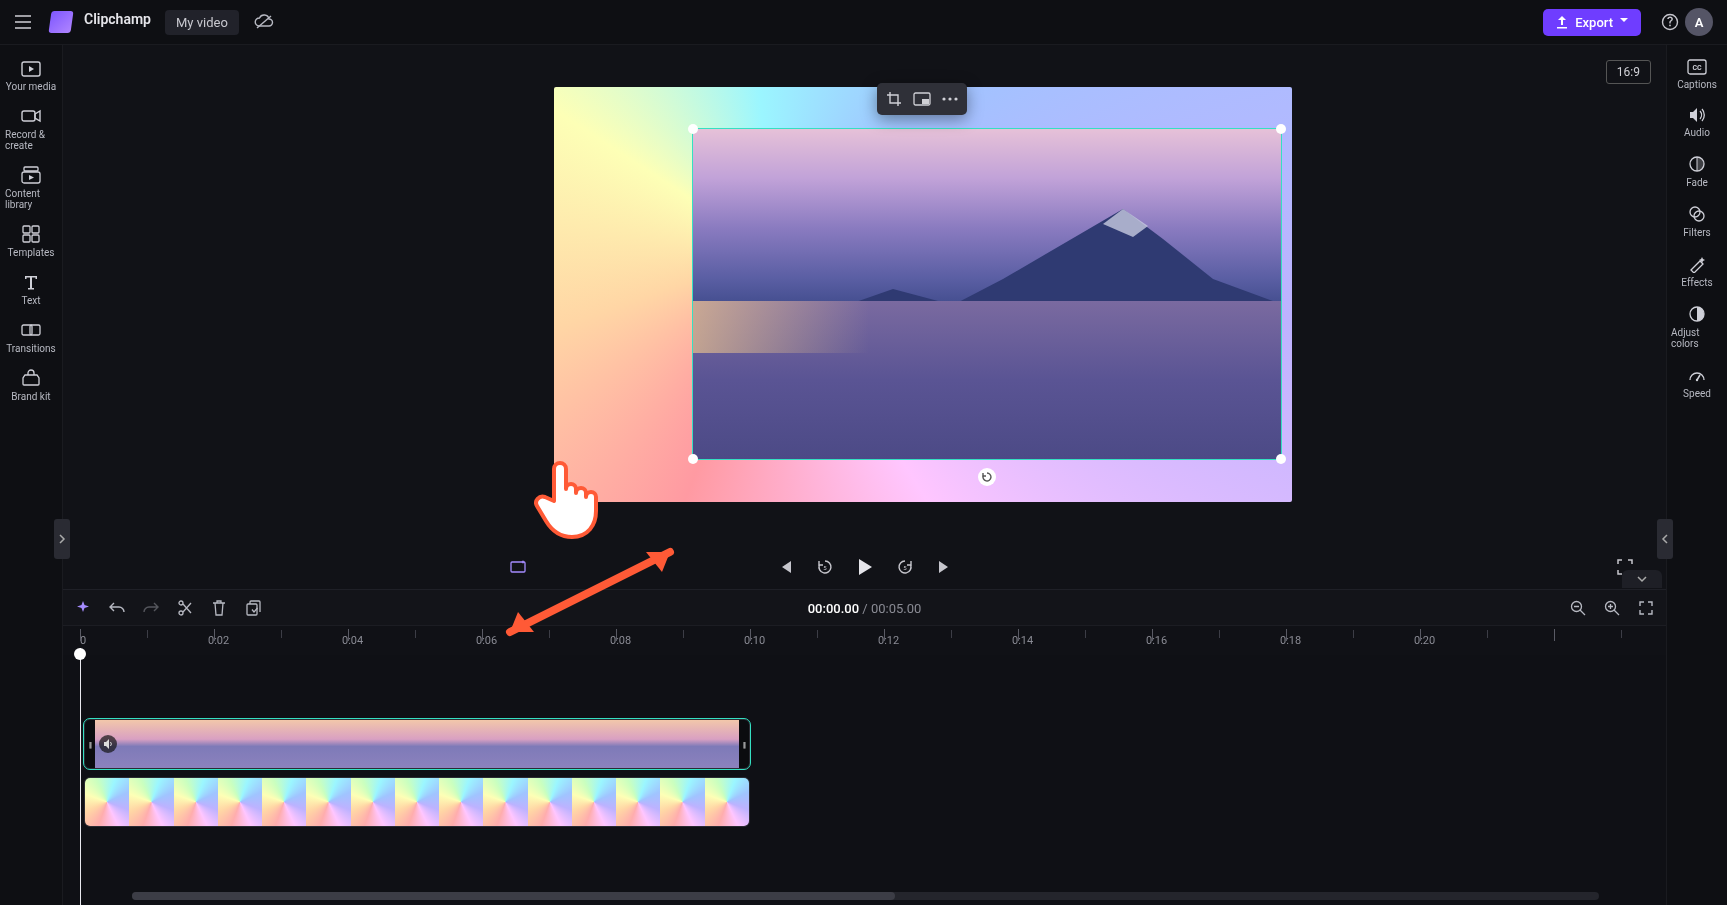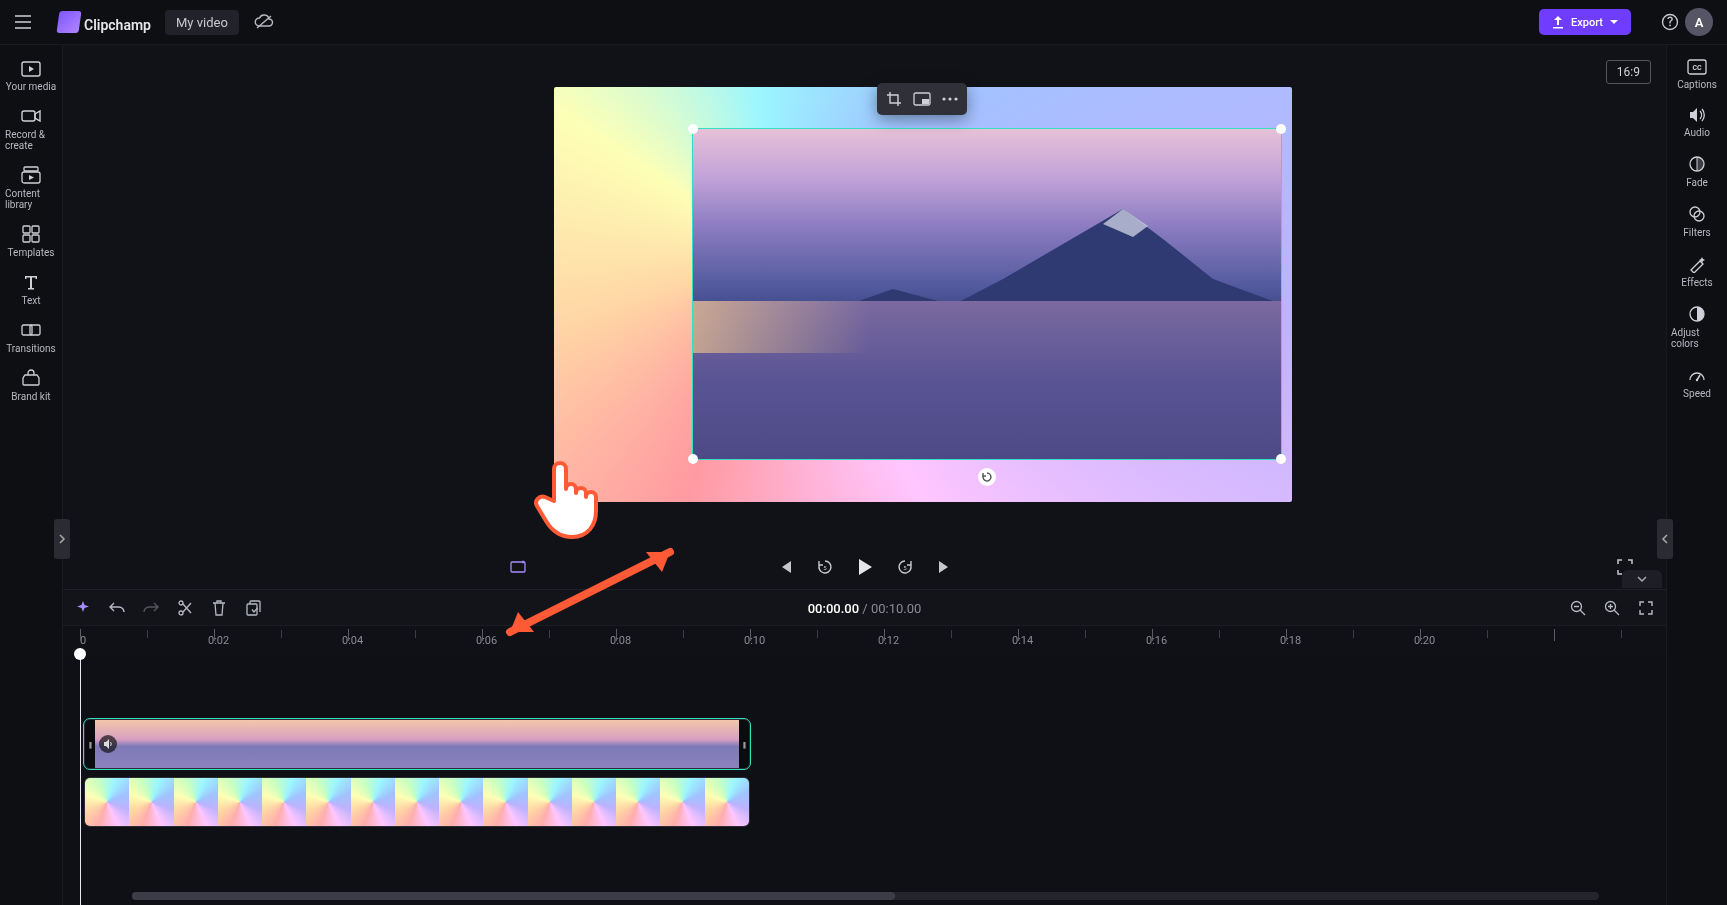--- a/index.html
+++ b/index.html
@@ -1,25 +1,25 @@
 <!DOCTYPE html>
 <html><head>
 <meta charset="utf-8">
 <style>
   :root { --bg0:#0e0f13; --bg1:#15161b; --bg2:#1c1d23; --bg3:#22232a; --text:#d8d8dd; --muted:#8f9098; --accent:#6f3dff; }
   html,body { margin:0; padding:0; width:1727px; height:905px; background:#0b0c0f; color:var(--text); font-family:-apple-system,Segoe UI,Roboto,Arial,sans-serif; font-size:12px; overflow:hidden;}
   svg { display:block; }
   .header { position:absolute; top:0; left:0; right:0; height:44px; background:var(--bg0); display:flex; align-items:center; border-bottom:1px solid #1a1b20; z-index:5;}
   .hbtn{ width:30px; height:30px; display:flex; align-items:center; justify-content:center; color:#c8c8cf; border-radius:4px; }
-  .logo { display:flex; align-items:flex-end; gap:4px; margin-left:20px; }
+  .logo { display:flex; align-items:flex-start; gap:12px; margin-left:12px; }
   .logosq{ width:22px; height:22px; background:linear-gradient(135deg,#7e57ff,#b085ff); border-radius:3px; transform:skewX(-8deg);}
   .logotxt{ font-weight:600; font-size:14px; color:#e5e5ea;}
   .projname{ margin-left:14px; padding:5px 11px; background:#21222a; border-radius:4px; color:#c8c8cf; font-size:13px;}
   .spacer{ flex:1;}
-  .export{ display:flex; align-items:center; gap:6px; background:var(--accent); color:#fff; padding:6px 12px; border-radius:5px; font-size:11px; font-weight:500; margin-right:24px;}
+  .export{ display:flex; gap:6px; background:var(--accent); color:#fff; padding:6px 12px; border-radius:5px; font-size:13px; font-weight:500; margin-right:14px;}
   .avatar{ width:28px; height:28px; border-radius:50%; background:#556; color:#fff; display:flex; align-items:center; justify-content:center; font-size:13px; font-weight:600; margin-right:14px;}
   .left { position:absolute; top:44px; left:0; width:62px; bottom:0; background:var(--bg0); border-right:1px solid #1a1b20; display:flex; flex-direction:column; align-items:center; padding-top:8px; gap:2px; z-index:4;}
   .navitem{ width:52px; padding:7px 0 6px; display:flex; flex-direction:column; align-items:center; gap:4px; color:#bfc0c8; border-radius:6px; position:relative;}
   .navitem .lbl{ font-size:10px; text-align:left; line-height:11px; color:#b7b9c2;}
   .right { position:absolute; top:44px; right:0; width:60px; bottom:0; background:var(--bg0); border-left:1px solid #1a1b20; display:flex; flex-direction:column; align-items:center; padding-top:8px; gap:4px; z-index:4;}
   .edgeexp { position:absolute; top:475px; width:16px; height:40px; background:#2a2b33; border-radius:3px; display:flex; align-items:center; justify-content:center; color:#aaa;}
   .stage { position:absolute; top:44px; left:62px; right:60px; height:545px; background:#111217; }
   .aspect{ position:absolute; top:16px; right:16px; border:1px solid #555; padding:4px 10px; border-radius:3px; font-size:12px; color:#d0d0d6;}
   .canvaswrap{ position:absolute; left:430px; top:43px; width:738px; height:415px; }
   .canvas{ position:absolute; left:62px; top:0; width:738px; height:415px; background: conic-gradient(from 200deg at 30% 40%, #ff9aa2, #ffd6a5, #fdffb6, #9bf6ff, #a0c4ff, #bdb2ff, #ffc6ff, #ff9aa2); border-radius:2px; }
@@ -354,21 +354,21 @@
     </div>
   <div class="tbtn">
       <svg width="15" height="16" viewBox="0 0 15 16">
         <rect x="1" y="4" width="10" height="11" rx="1" fill="none" stroke="#b7b9c2" stroke-width="1.3"></rect>
         <path d="M4 4V2a1 1 0 0 1 1-1h8a1 1 0 0 1 1 1v10" fill="none" stroke="#b7b9c2" stroke-width="1.3"></path>
         <path d="M6 9.5L8 12l3.5-4" fill="none" stroke="#b7b9c2" stroke-width="1.3"></path>
       </svg>
     </div>
 
   <div class="timecode">
-    <span class="cur">00:00.00</span><span class="dur"> / </span><span class="dur">00:10.00</span>
+    <span class="cur">00:00.00</span><span class="dur"> / </span><span class="dur">00:05.00</span>
   </div>
 
   <div style="flex:1"></div>
   <div class="tbtn">
       <svg width="16" height="16" viewBox="0 0 16 16">
         <circle cx="6.5" cy="6.5" r="5" fill="none" stroke="#b7b9c2" stroke-width="1.3"></circle>
         <path d="M4 6.5h5M10 10l5 5" stroke="#b7b9c2" stroke-width="1.3"></path>
       </svg>
     </div>
   <div class="tbtn">

